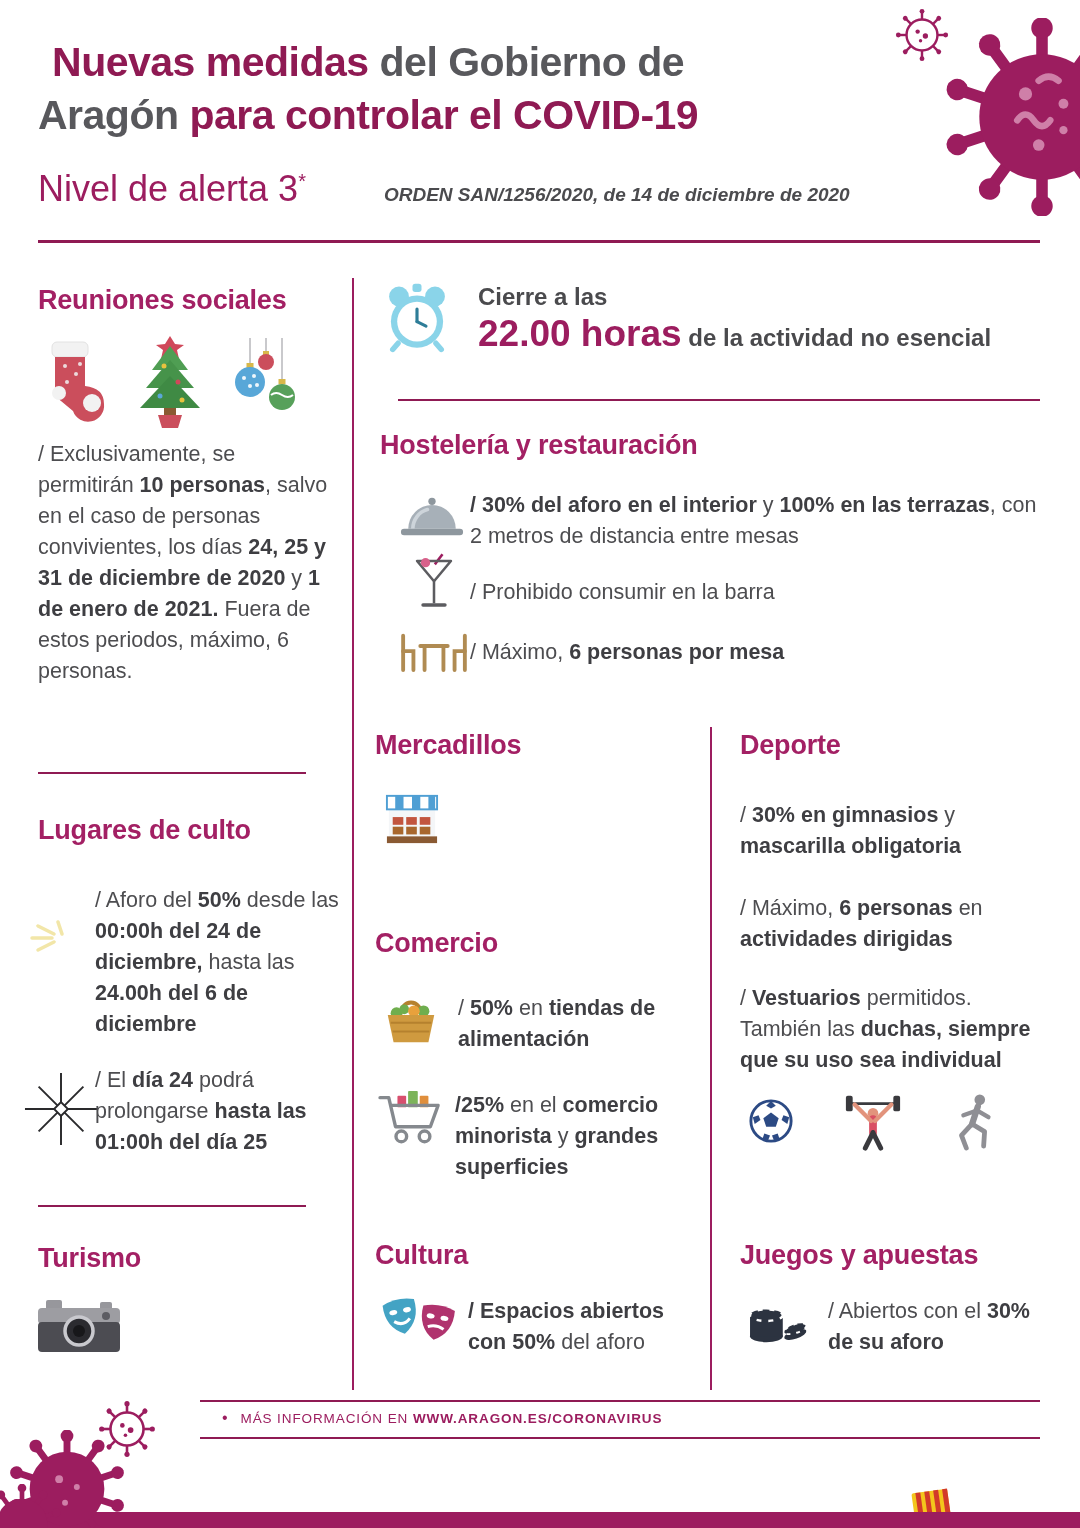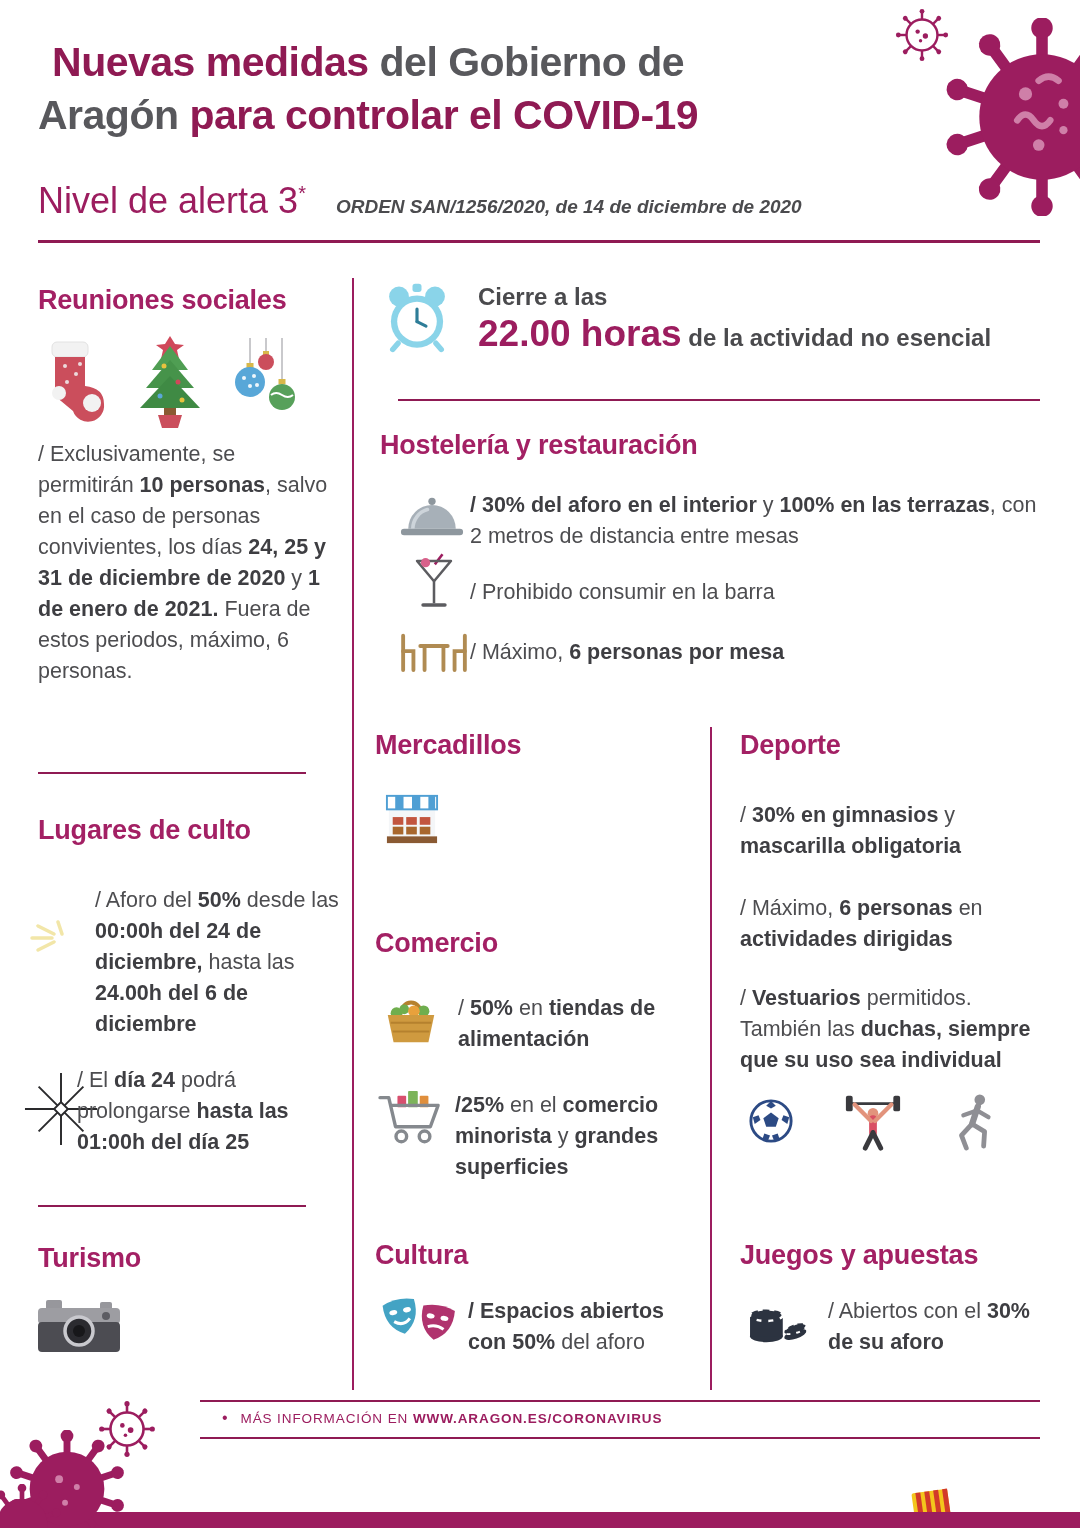--- a/index.html
+++ b/index.html
@@ -124,21 +124,21 @@
         </g>
       </g>
     </defs>
   </svg>
 
   <h1 class="abs title" style="left:38px; top:36px;text-align:center;">
     <span class="tline"><span class="b m">Nuevas medidas</span><span class="b"> del Gobierno de</span></span>
     <span class="tline"><span class="b">Aragón </span><span class="b m">para controlar el COVID-19</span></span>
   </h1>
 
-  <div class="abs alert-row" style="left:38px; top:180px;">
+  <div class="abs alert-row" style="left:38px; top:168px;gap:48px;">
     <span class="alert-level"><span>Nivel de alerta 3</span><sup>*</sup></span>
     <span class="order-ref">ORDEN SAN/1256/2020, de 14 de diciembre de 2020</span>
   </div>
 
   <div class="abs rule" style="left:38px; top:240px; width:1002px; height:3px;"></div>
 
   <svg class="abs" style="left:893px; top:6px; width:58px; height:58px; color:#9c1d5f;" viewBox="0 0 120 120">
       <use href="#virus-outline"></use>
     </svg>
   <svg class="abs" style="left:943px; top:18px; width:198px; height:198px; color:#9c1d5f;" viewBox="0 0 120 120">
@@ -227,21 +227,21 @@
   <svg class="abs" style="left:24px; top:1072px; width:74px; height:74px;" viewBox="0 0 76 76">
     <g stroke="#2a2a2c" stroke-width="2" fill="none">
       <path d="M38 1 V75"></path>
         <path d="M1 38 H75"></path>
         <path d="M15 15 L61 61"></path>
         <path d="M61 15 L15 61"></path>
     </g>
     <rect x="33" y="33" width="10" height="10" transform="rotate(45 38 38)" fill="#ffffff" stroke="#2a2a2c" stroke-width="2"></rect>
   </svg>
 
-  <p class="abs txt" style="left:77px; top:1065px; width:238px;"><span>/ El </span><span class="b">día 24</span><span> podrá prolongarse </span><span class="b">hasta las 01:00h del día 25</span></p>
+  <p class="abs txt" style="left:95px; top:1065px; width:238px;"><span>/ El </span><span class="b">día 24</span><span> podrá prolongarse </span><span class="b">hasta las 01:00h del día 25</span></p>
 
   <div class="abs rule" style="left:38px; top:1205px; width:268px; height:2px;"></div>
 
   <div class="abs heading" style="left:38px; top:1243px;">Turismo</div>
 
   <svg class="abs" style="left:36px; top:1298px; width:86px; height:58px;" viewBox="0 0 86 58">
     <rect x="10" y="2" width="16" height="10" rx="2" fill="#97979c"></rect>
     <rect x="64" y="4" width="12" height="8" rx="2" fill="#97979c"></rect>
     <rect x="2" y="10" width="82" height="16" rx="4" fill="#9d9da2"></rect>
     <rect x="2" y="24" width="82" height="30" rx="4" fill="#4c4c52"></rect>

